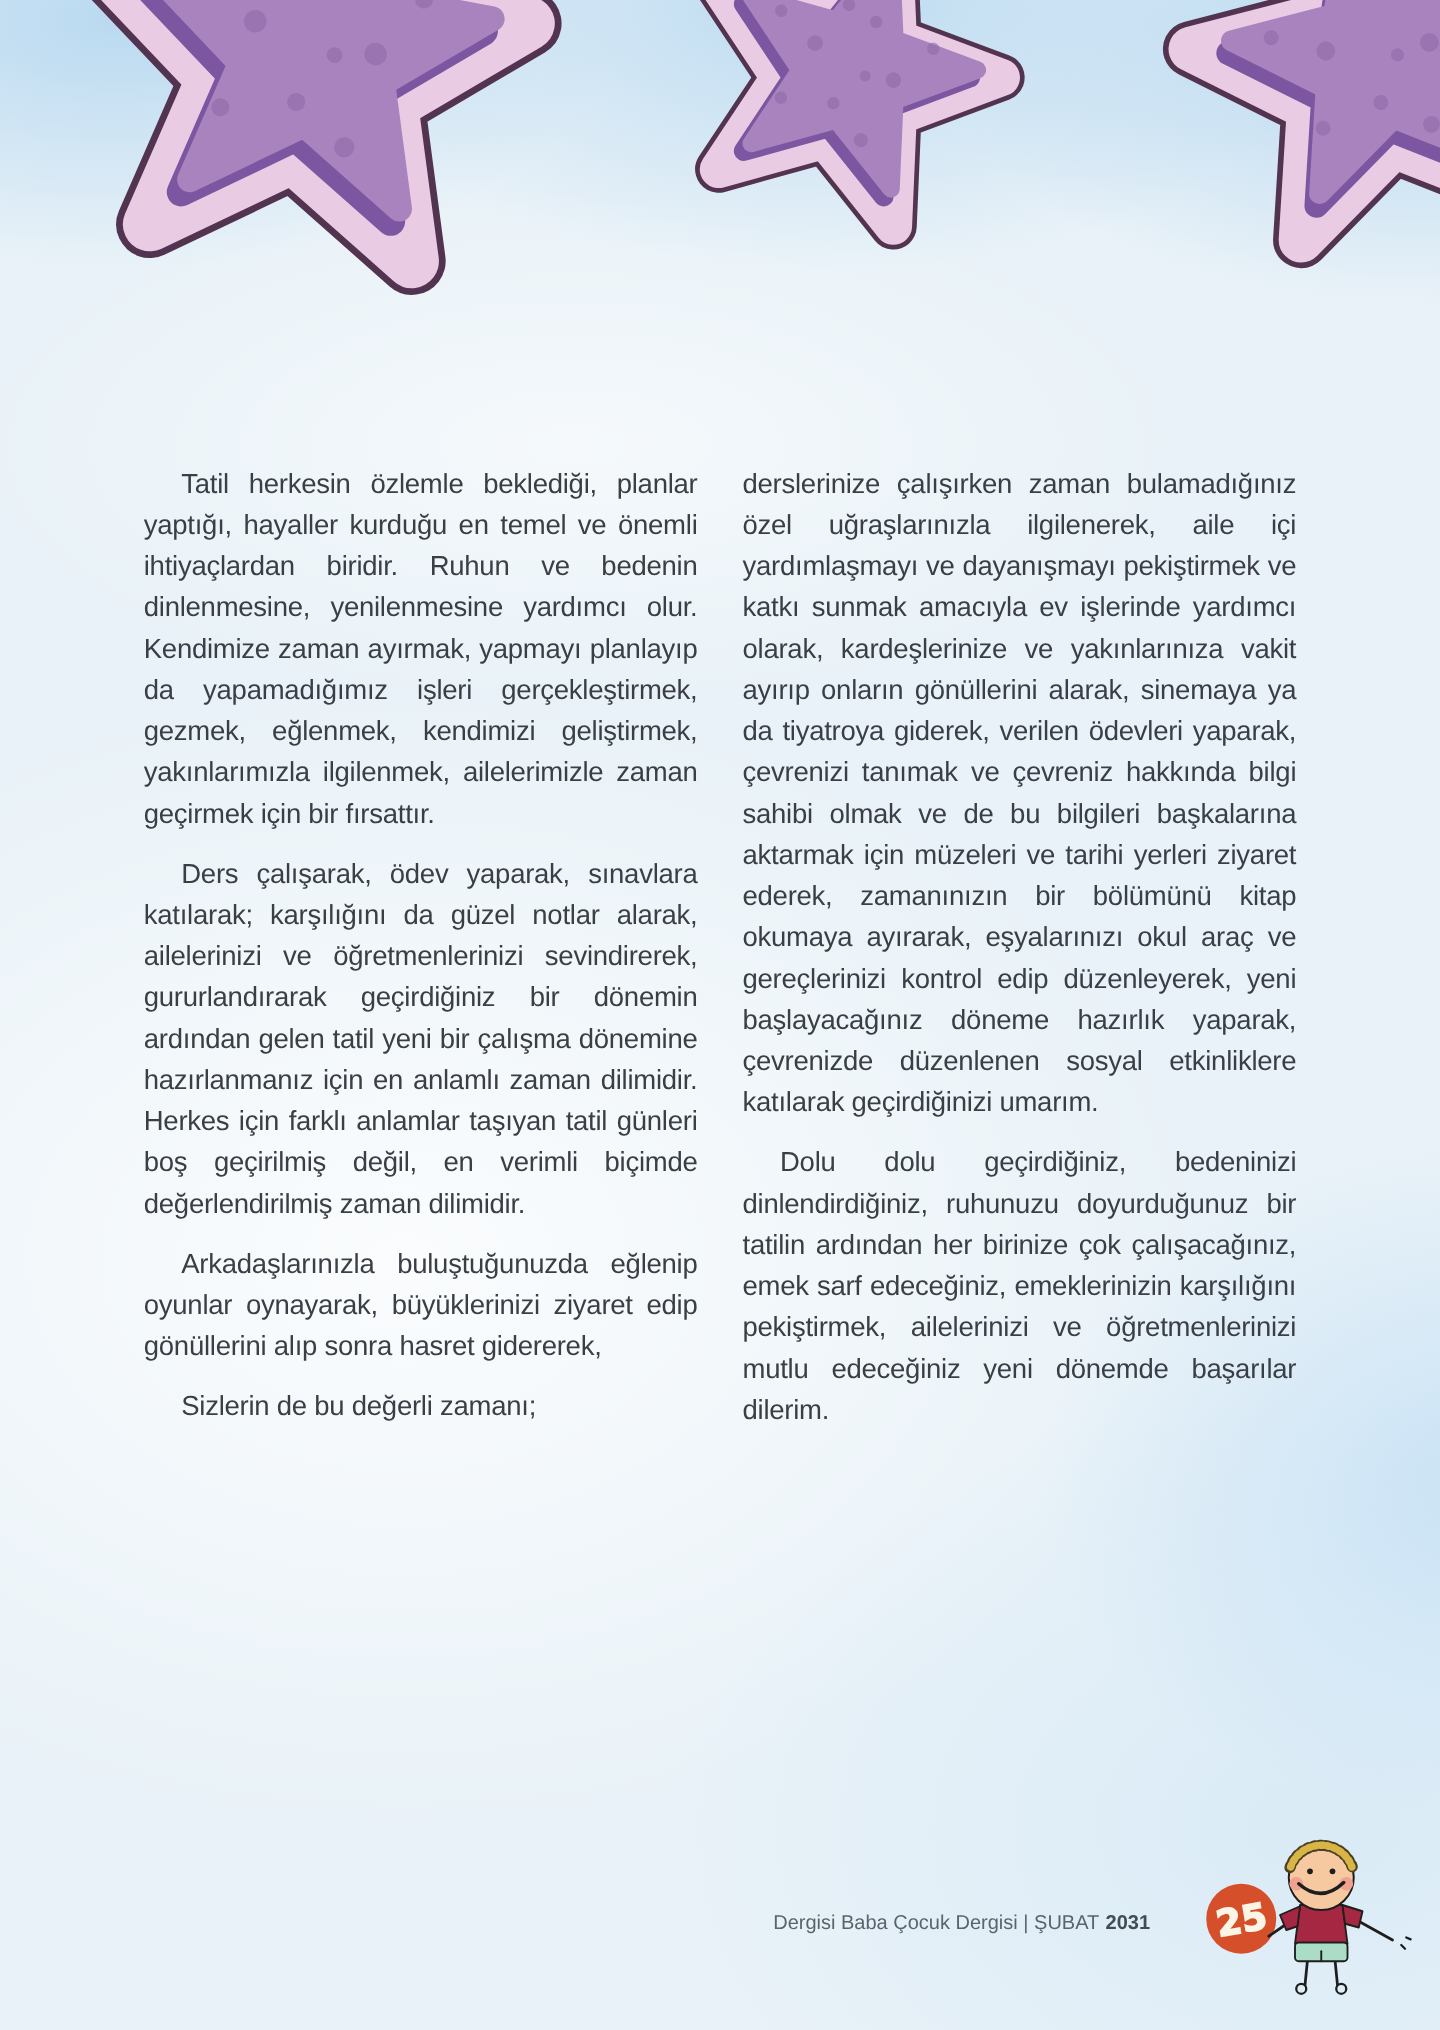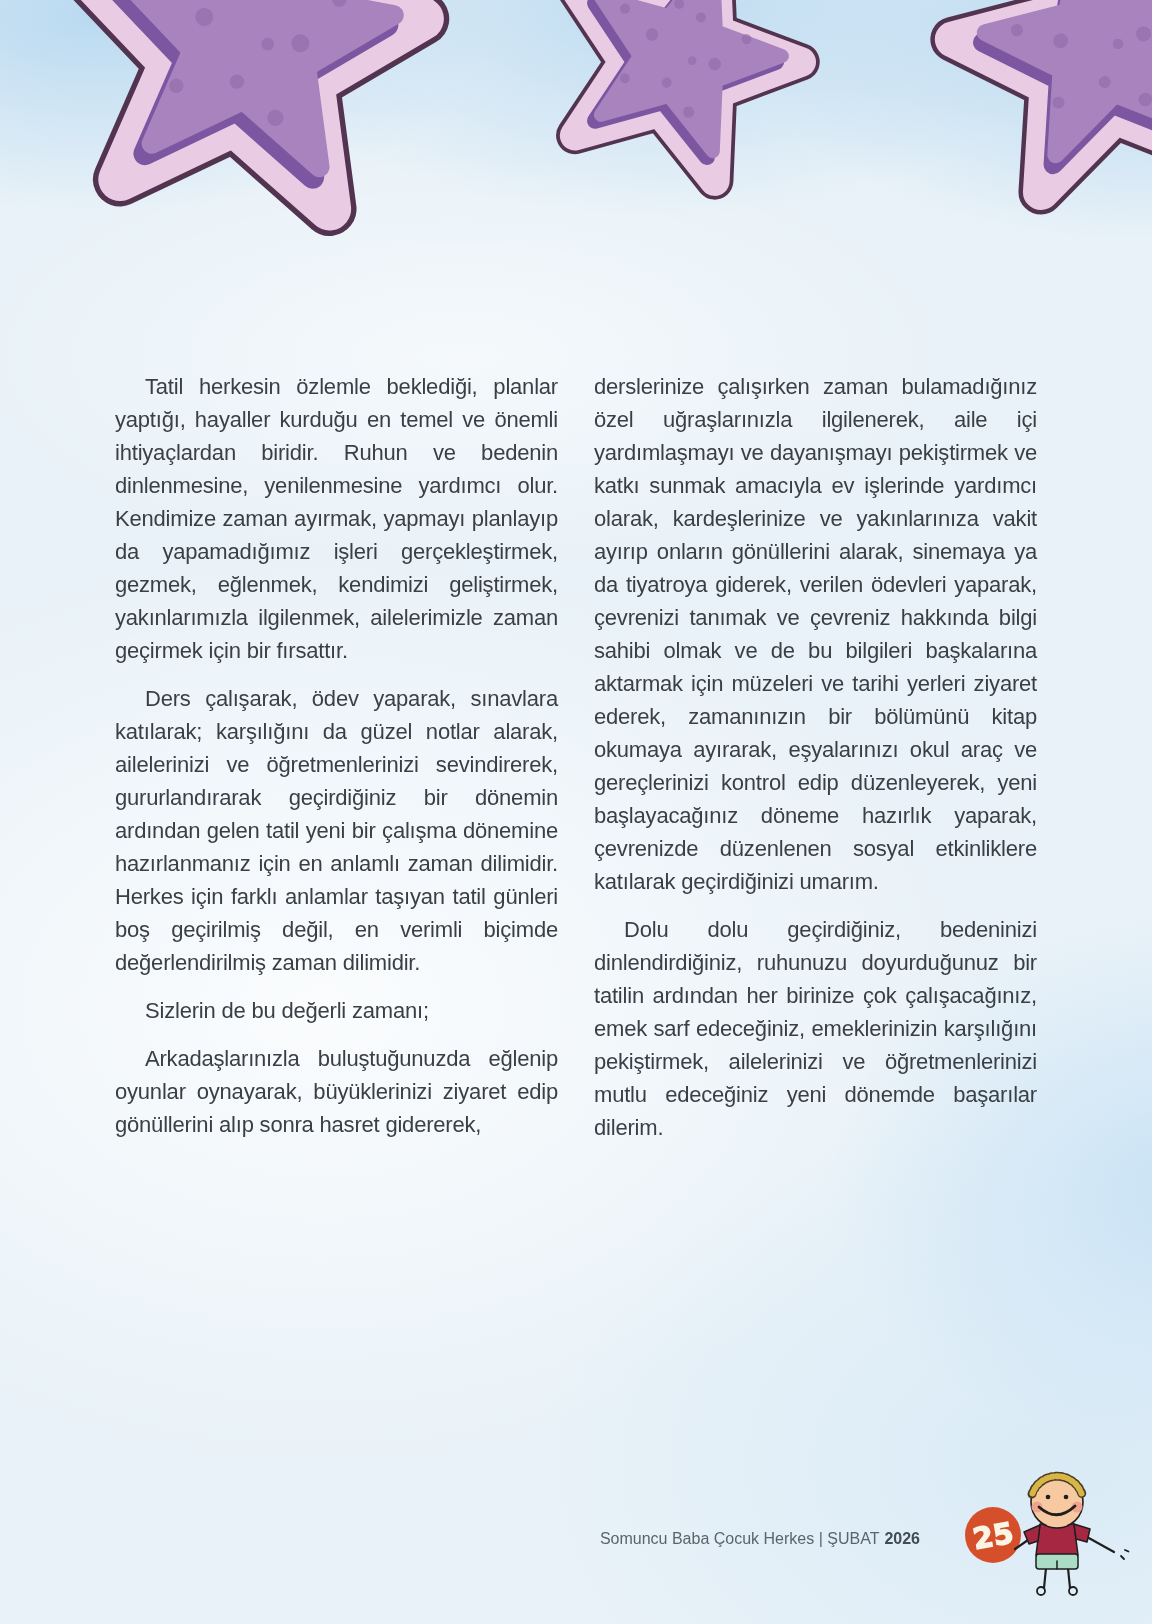--- a/index.html
+++ b/index.html
@@ -88,30 +88,30 @@
           <use href="#star-shape" fill="#a983bd" stroke="#a983bd" stroke-width="14" stroke-linejoin="round"></use>
         </g>
       <use href="#star-dots" fill="#8e66a8" opacity="0.55"></use>
     </g>
   </svg>
 
   <main class="content">
     <div class="col">
       <p>Tatil herkesin özlemle beklediği, planlar yaptığı, hayaller kurduğu en temel ve önemli ihtiyaçlardan biridir. Ruhun ve bedenin dinlenmesine, yenilenmesine yardımcı olur. Kendimize zaman ayırmak, yapmayı planlayıp da yapamadığımız işleri gerçekleştirmek, gezmek, eğlenmek, kendimizi geliştirmek, yakınlarımızla ilgilenmek, ailelerimizle zaman geçirmek için bir fırsattır.</p>
       <p>Ders çalışarak, ödev yaparak, sınavlara katılarak; karşılığını da güzel notlar alarak, ailelerinizi ve öğretmenlerinizi sevindirerek, gururlandırarak geçirdiğiniz bir dönemin ardından gelen tatil yeni bir çalışma dönemine hazırlanmanız için en anlamlı zaman dilimidir. Herkes için farklı anlamlar taşıyan tatil günleri boş geçirilmiş değil, en verimli biçimde değerlendirilmiş zaman dilimidir.</p>
+      <p>Arkadaşlarınızla buluştuğunuzda eğlenip oyunlar oynayarak, büyüklerinizi ziyaret edip gönüllerini alıp sonra hasret gidererek,</p>
       <p>Sizlerin de bu değerli zamanı;</p>
-      <p>Arkadaşlarınızla buluştuğunuzda eğlenip oyunlar oynayarak, büyüklerinizi ziyaret edip gönüllerini alıp sonra hasret gidererek,</p>
     </div>
     <div class="col">
       <p class="no-indent">derslerinize çalışırken zaman bulamadığınız özel uğraşlarınızla ilgilenerek, aile içi yardımlaşmayı ve dayanışmayı pekiştirmek ve katkı sunmak amacıyla ev işlerinde yardımcı olarak, kardeşlerinize ve yakınlarınıza vakit ayırıp onların gönüllerini alarak, sinemaya ya da tiyatroya giderek, verilen ödevleri yaparak, çevrenizi tanımak ve çevreniz hakkında bilgi sahibi olmak ve de bu bilgileri başkalarına aktarmak için müzeleri ve tarihi yerleri ziyaret ederek, zamanınızın bir bölümünü kitap okumaya ayırarak, eşyalarınızı okul araç ve gereçlerinizi kontrol edip düzenleyerek, yeni başlayacağınız döneme hazırlık yaparak, çevrenizde düzenlenen sosyal etkinliklere katılarak geçirdiğinizi umarım.</p>
       <p>Dolu dolu geçirdiğiniz, bedeninizi dinlendirdiğiniz, ruhunuzu doyurduğunuz bir tatilin ardından her birinize çok çalışacağınız, emek sarf edeceğiniz, emeklerinizin karşılığını pekiştirmek, ailelerinizi ve öğretmenlerinizi mutlu edeceğiniz yeni dönemde başarılar dilerim.</p>
     </div>
   </main>
 
-  <div class="footer-line"><span>Somuncu Baba Çocuk Herkes | ŞUBAT</span><span class="year">2026</span>
+  <div class="footer-line"><span>Dergisi Baba Çocuk Dergisi | ŞUBAT</span><span class="year">2031</span>
   </div>
 
   <svg class="badge-mascot" width="210" height="160" viewBox="0 0 210 160" aria-hidden="true">
 
     <g>
       <circle cx="43" cy="83" r="28" fill="#d5502a"></circle>
       <text x="43" y="84" transform="rotate(-10 43 83)" text-anchor="middle" dominant-baseline="central" font-family="DejaVu Sans, sans-serif" font-size="29" font-weight="bold" fill="#fbf5e6" stroke="#fbf5e6" stroke-width="1.4">25</text>
     </g>
 
     <g stroke-linecap="round">

